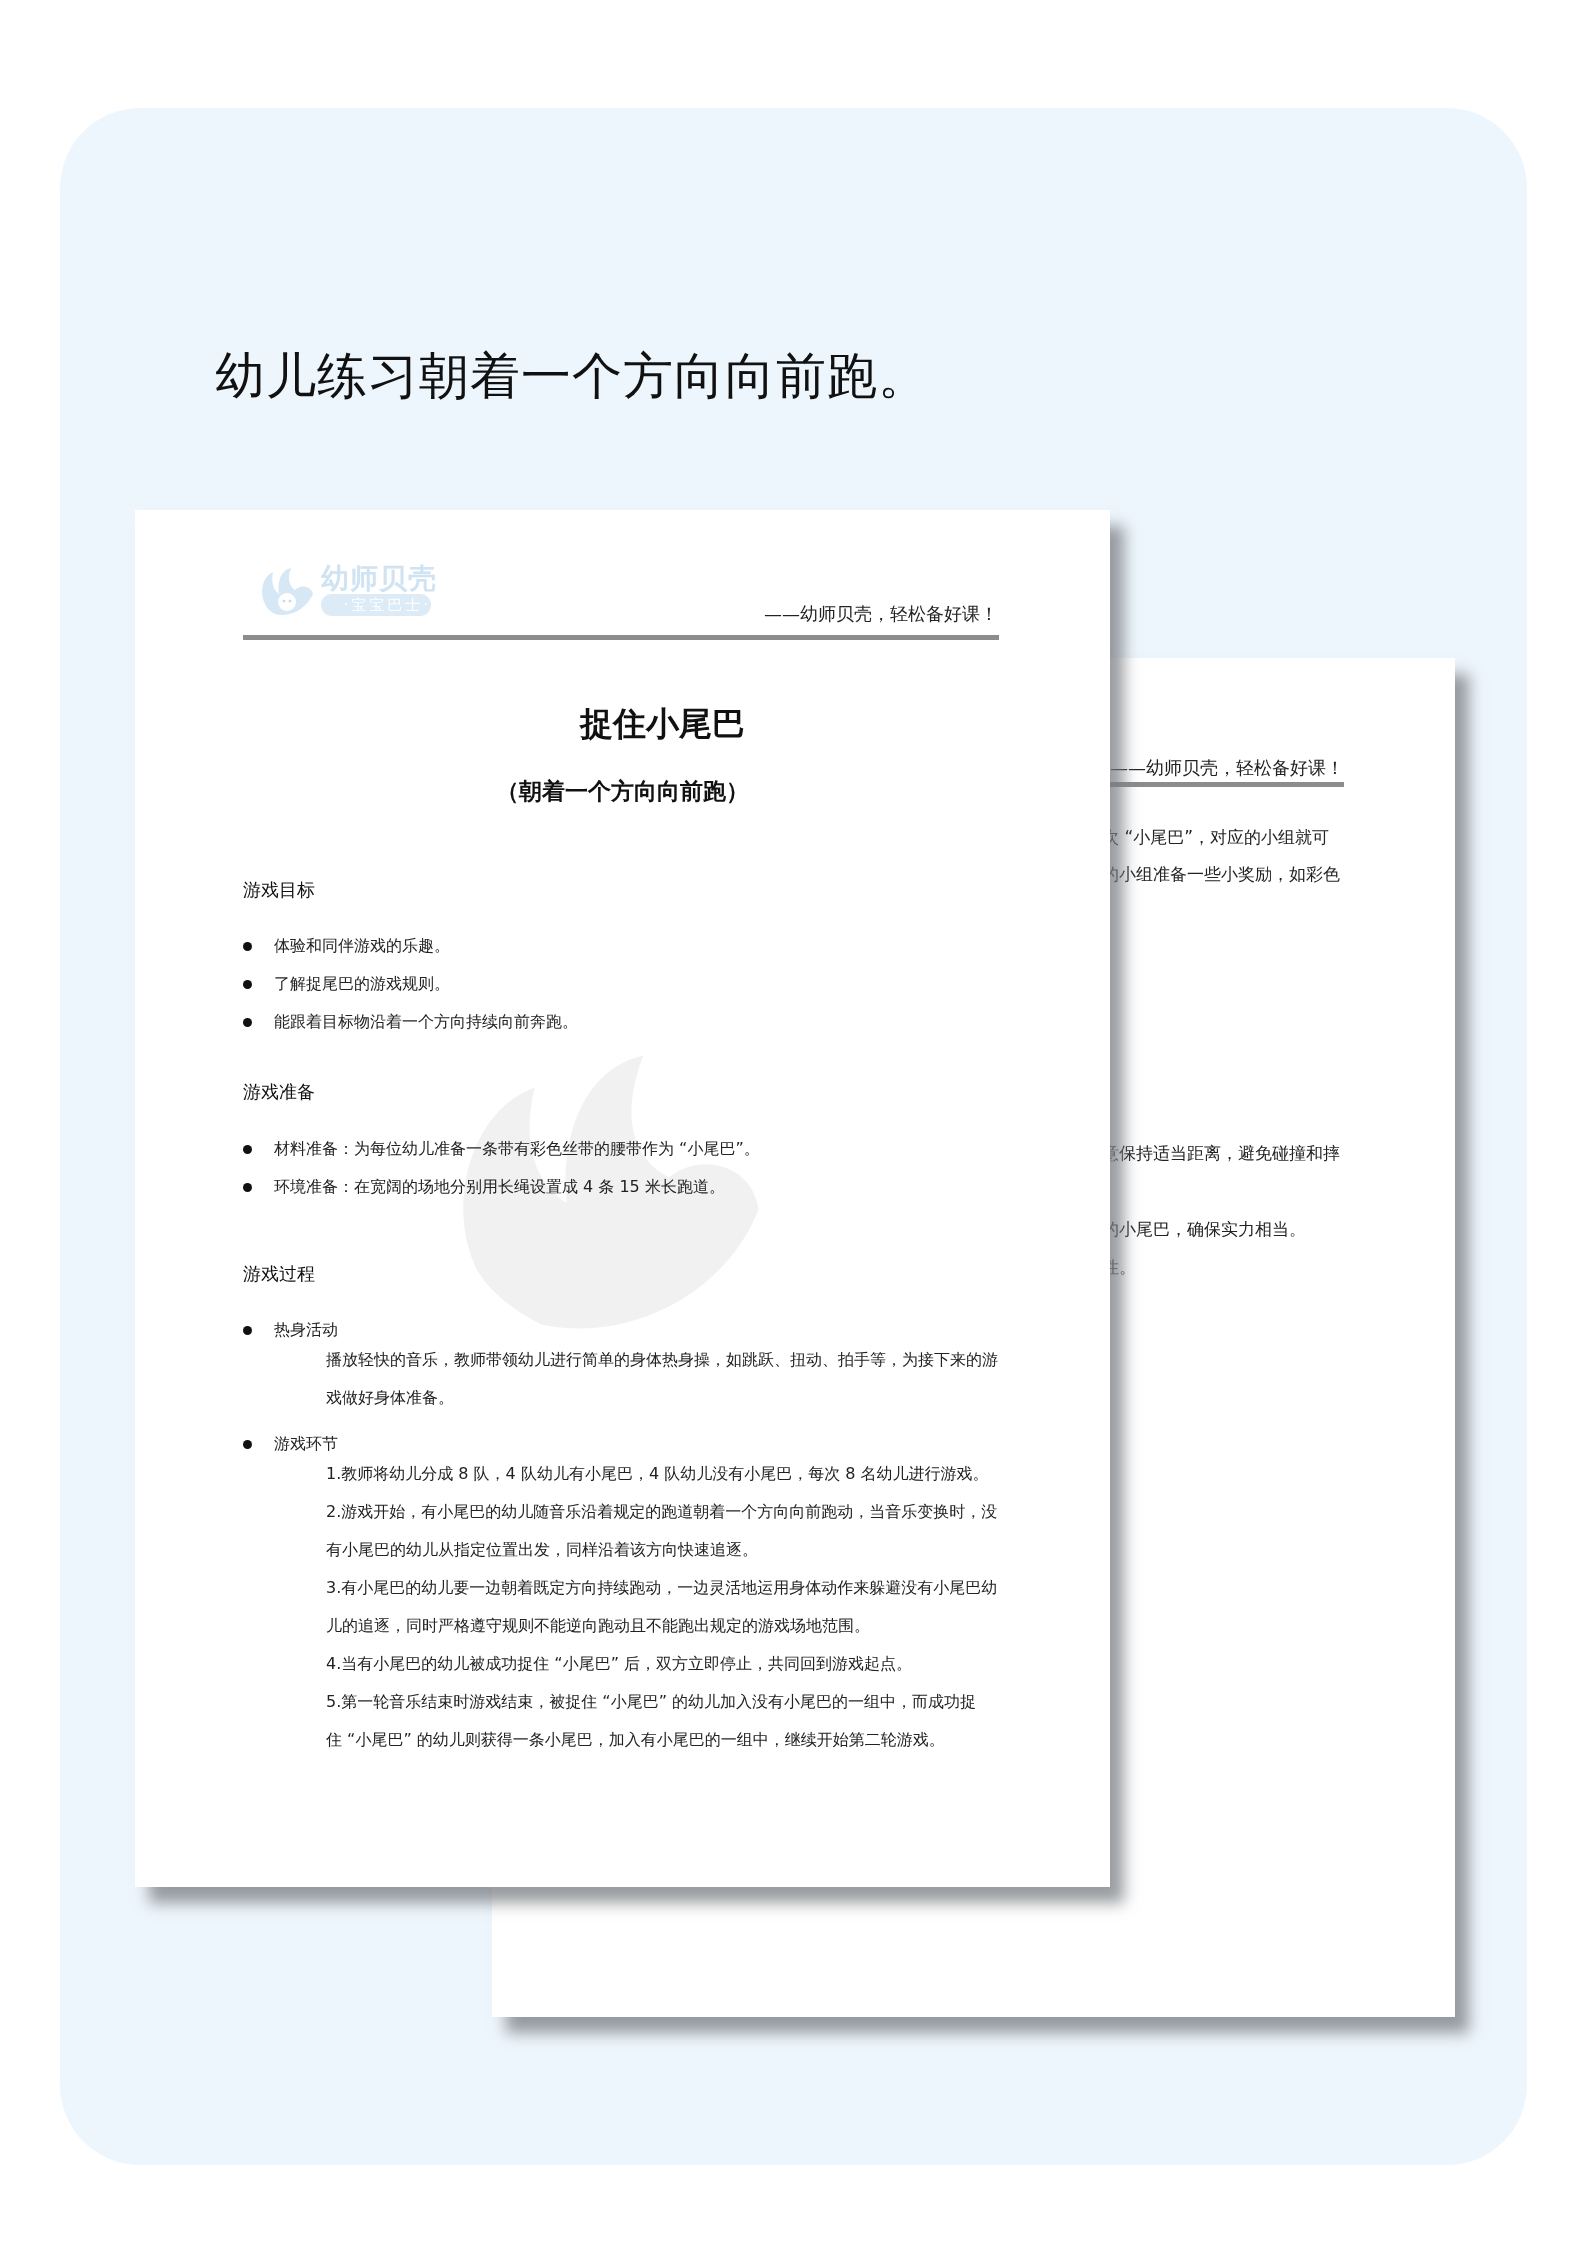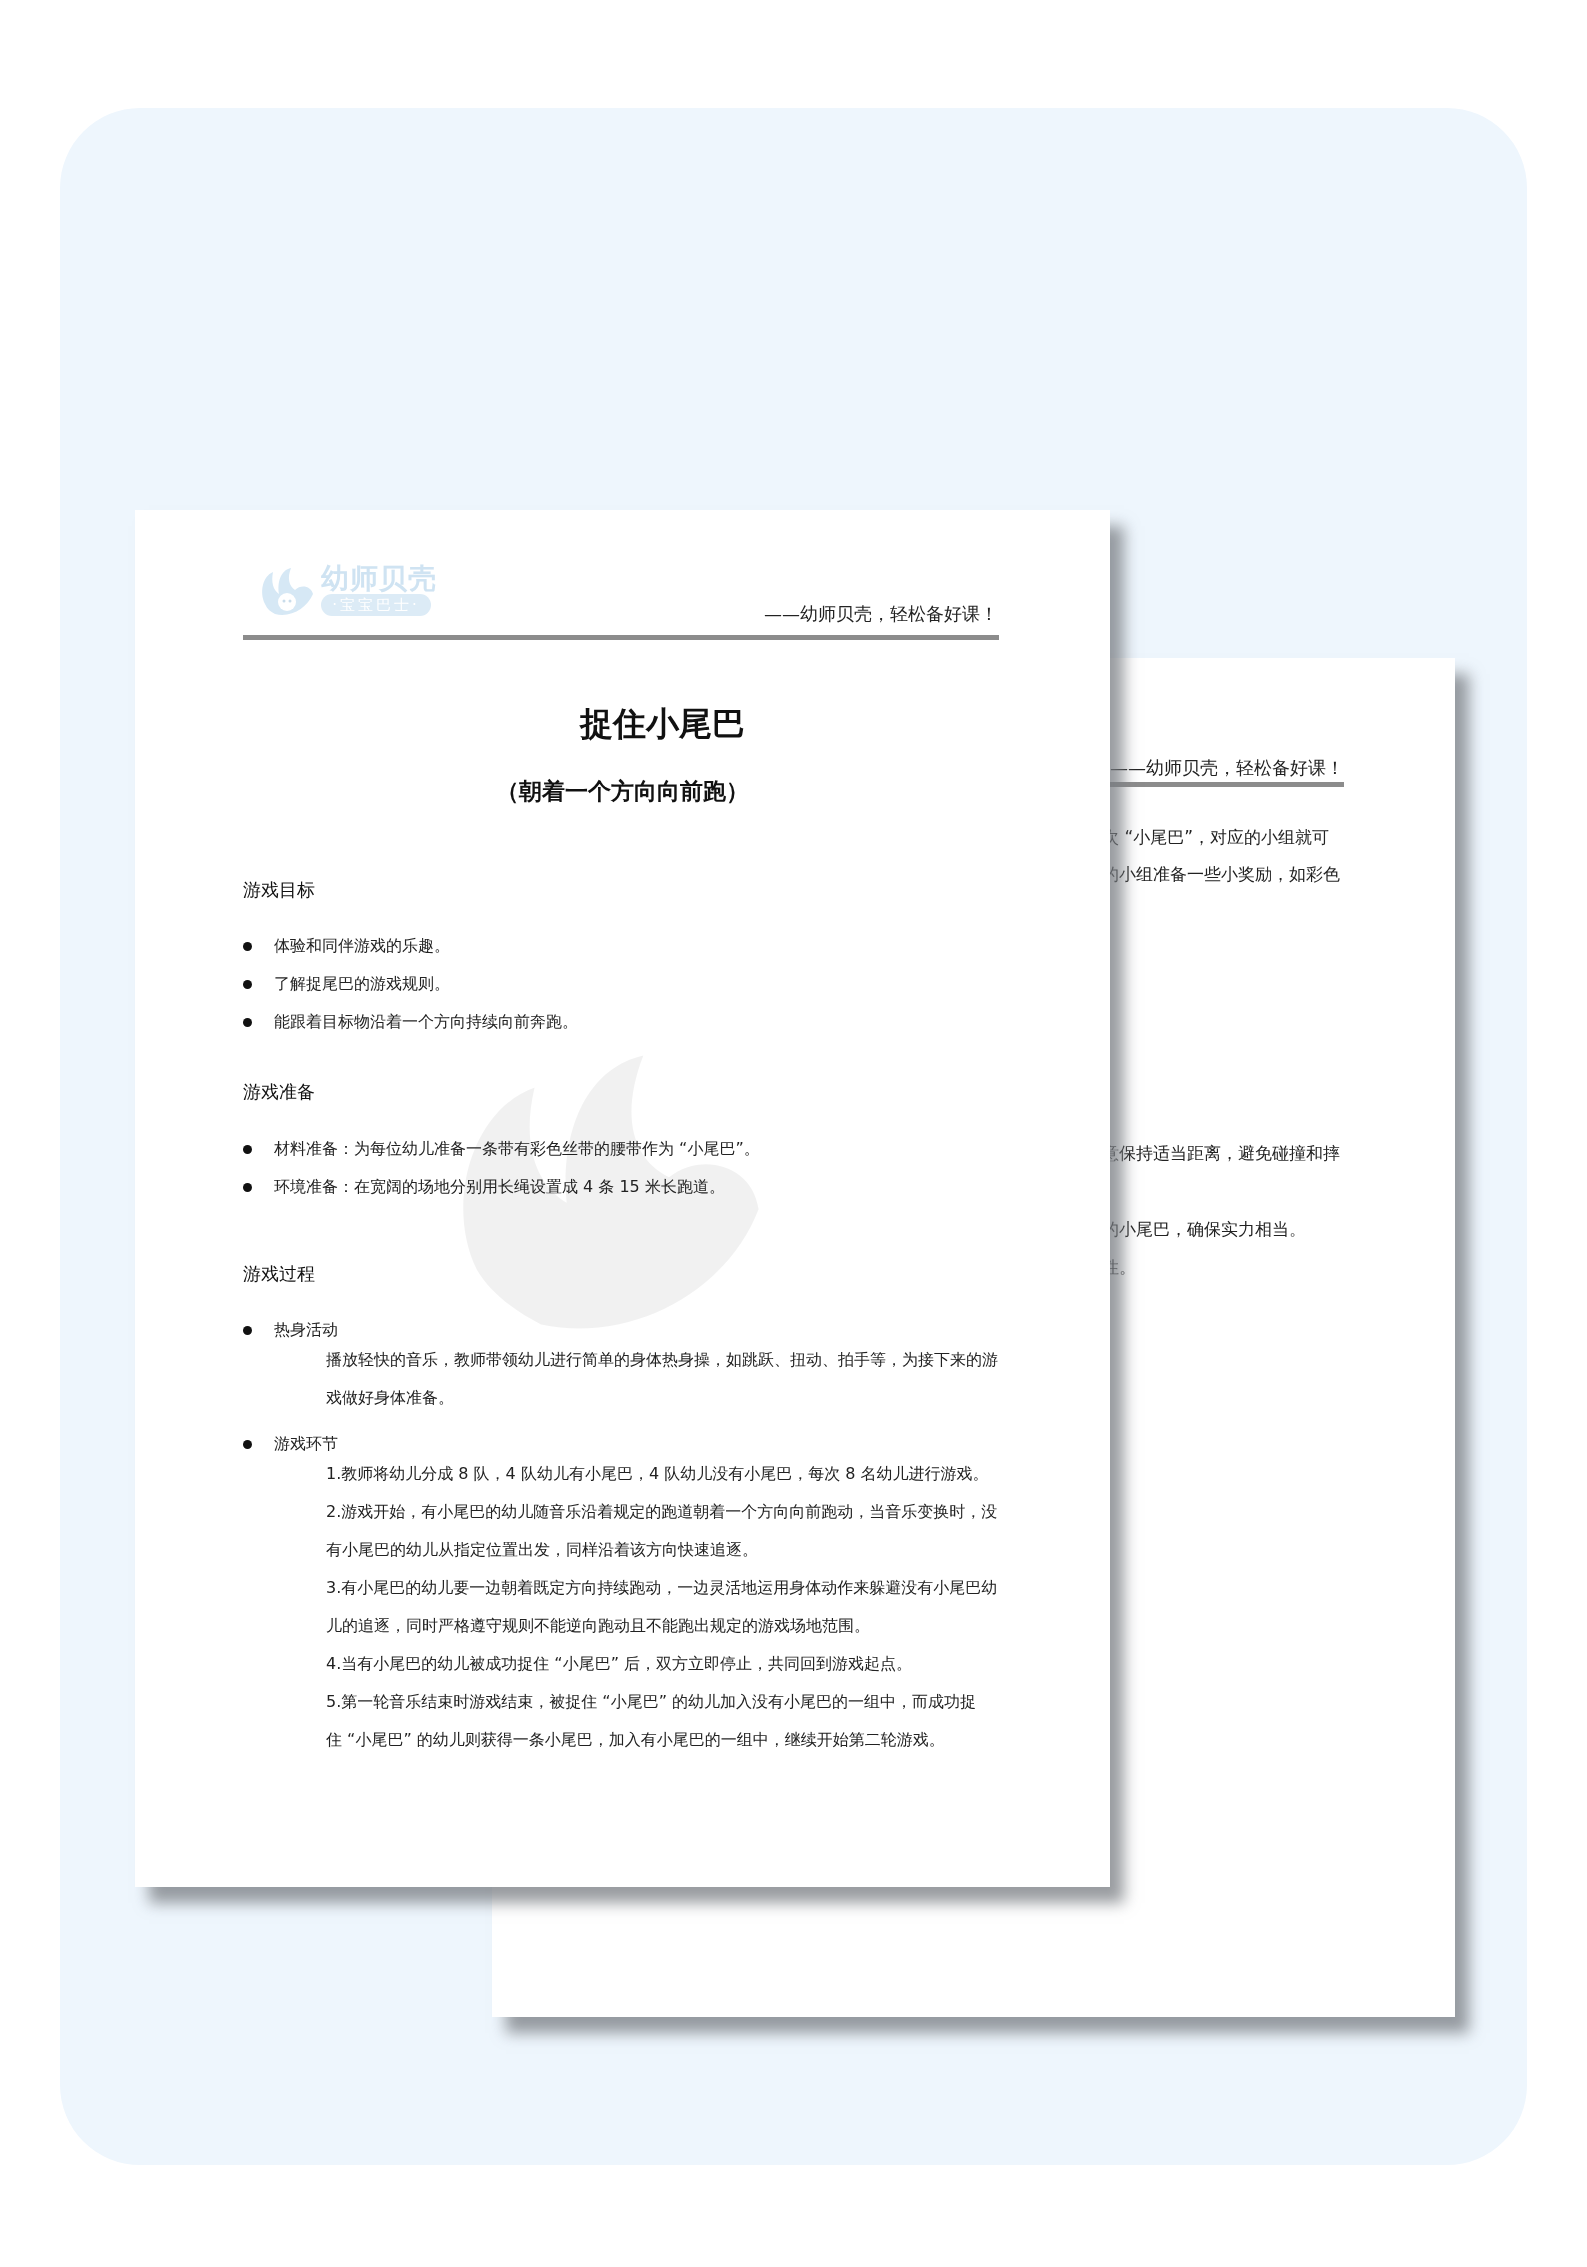--- a/index.html
+++ b/index.html
@@ -8,36 +8,37 @@
   .headline{position:absolute;left:155px;top:228px;width:1300px;font-size:50px;line-height:80px;color:#111;letter-spacing:1px;}
   .page{position:absolute;background:#fff;box-shadow:14px 16px 14px rgba(120,124,130,0.75);}
   .back{left:492px;top:658px;width:963px;height:1359px;overflow:hidden;}
   .front{left:135px;top:510px;width:975px;height:1377px;overflow:hidden;}
   .back .hdr{position:absolute;left:0;top:98px;width:852px;text-align:right;font-size:18px;color:#222;white-space:nowrap;overflow:hidden;}
   .back .hdr-rule{position:absolute;left:0;top:124px;width:852px;height:5px;background:#8c8c8c;}
   .back .frag{position:absolute;left:610px;font-size:17px;color:#222;white-space:nowrap;}
   .logo{position:absolute;left:122px;top:48px;width:180px;height:64px;}
   .logo-mark{position:absolute;left:0;top:6px;width:60px;height:54px;}
   .logo-text{position:absolute;left:64px;top:2px;font-size:28px;font-weight:bold;color:#cfe3f2;letter-spacing:1px;}
-  .logo-badge{position:absolute;left:64px;top:36px;width:110px;height:22px;border-radius:11px;background:#dcebf6;color:#fff;font-size:15px;text-align:center;line-height:22px;letter-spacing:3px;}
+  .logo-badge{position:absolute;left:64px;top:36px;width:110px;height:22px;border-radius:11px;background:#dcebf6;color:#fff;font-size:15px;text-align:right;line-height:22px;letter-spacing:3px;}
   .tagline{position:absolute;right:112px;top:92px;font-size:18px;color:#222;}
   .rule{position:absolute;left:108px;top:125px;width:756px;height:5px;background:#8c8c8c;}
   .doc-title{position:absolute;left:0;width:975px;top:192px;text-align:center;font-size:33px;font-weight:bold;color:#111;padding-left:40px;}
   .doc-sub{position:absolute;left:0;width:975px;top:266px;text-align:center;font-size:23px;font-weight:bold;color:#111;}
   .sec{position:absolute;left:108px;font-size:18px;font-weight:normal;color:#111;}
   .li{position:absolute;left:108px;font-size:16px;color:#222;white-space:nowrap;margin-top:8px;}
   .li .dot{display:inline-block;width:9px;height:9px;border-radius:50%;background:#111;margin-right:22px;vertical-align:middle;}
   .para{position:absolute;left:143px;font-size:16px;color:#222;white-space:nowrap;margin-left:48px;}
   .watermark{position:absolute;left:310px;top:520px;width:320px;height:320px;opacity:0.05;}
 </style>
 </head>
 <body>
 
 <div class="card">
   <div class="headline">
+    <div>幼儿练习朝着一个方向向前跑。</div>
   </div>
 </div>
 
 <div class="page back">
   <div class="hdr">——幼师贝壳，轻松备好课！</div>
   <div class="hdr-rule"></div>
   <div class="frag" style="top:168px">次 “小尾巴”，对应的小组就可</div>
   <div class="frag" style="top:205px">的小组准备一些小奖励，如彩色</div>
   <div class="frag" style="top:484px">意保持适当距离，避免碰撞和摔</div>
   <div class="frag" style="top:560px">的小尾巴，确保实力相当。</div>

